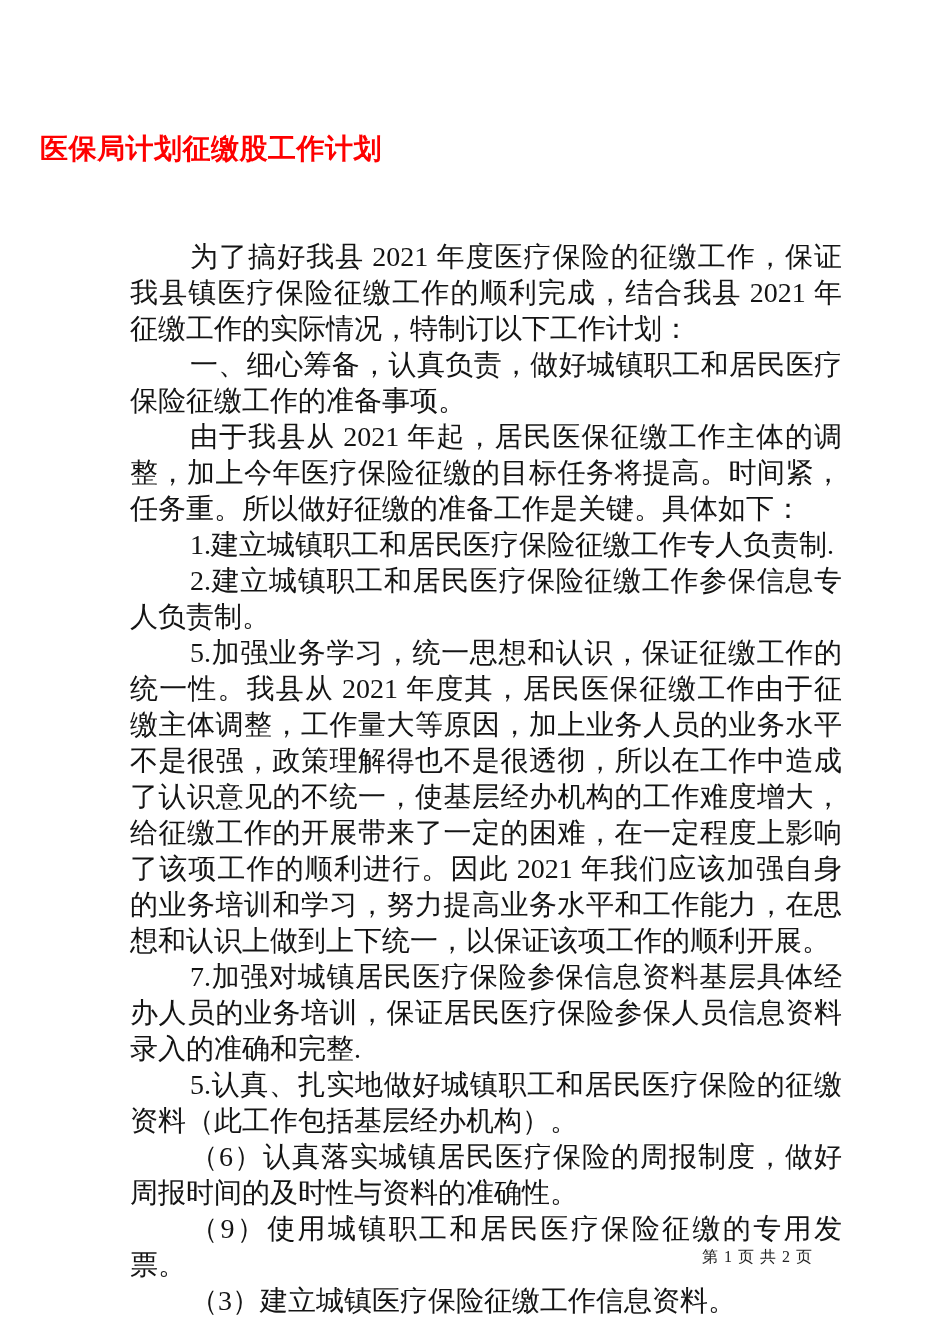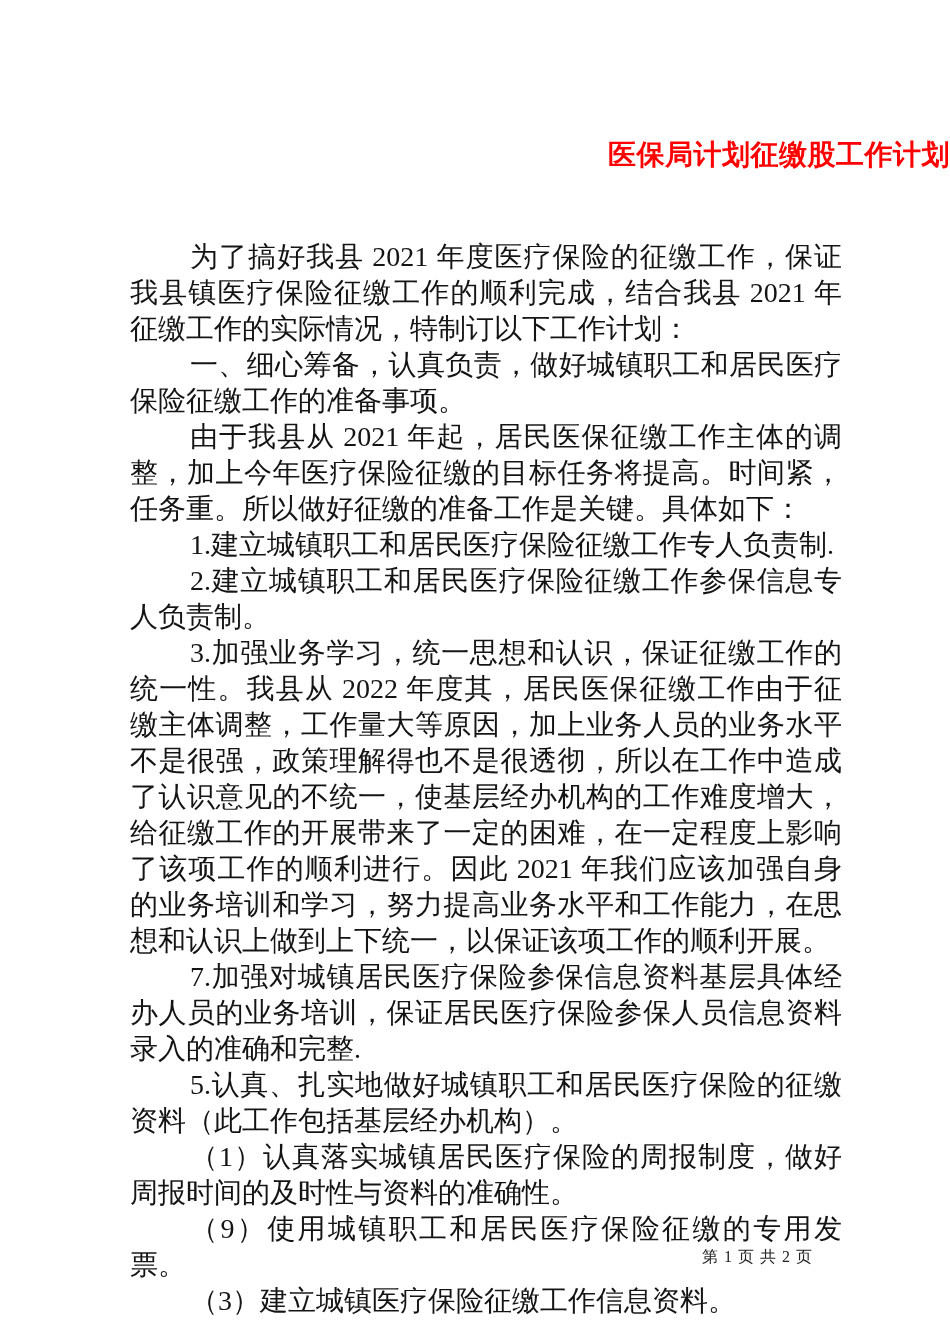--- a/index.html
+++ b/index.html
@@ -11,27 +11,28 @@
     position: relative;
     width: 950px;
     height: 1344px;
     background: #ffffff;
     overflow: hidden;
     font-family: "Liberation Serif", "DejaVu Serif", serif;
     color: #141414;
   }
   .doc-title {
     position: absolute;
-    top: 136px;
+    top: 130px;
     left: 0;
     right: 0;
-    text-align: right;
+    text-align: left;
     font-size: 28px;
     font-weight: 700;
     letter-spacing: 0.5px;
+    padding-left: 40px;
   }
   .doc-content {
     position: absolute;
     top: 239px;
     left: 130px;
     width: 712px;
   }
   .doc-content p {
     margin: 0;
     font-size: 28px;
@@ -56,23 +57,23 @@
 <div class="page" style="background: rgb(255, 255, 255); color: rgb(20, 20, 20);">
 
   <div class="doc-title" style="color: rgb(254, 0, 0);">医保局计划征缴股工作计划</div>
 
   <div class="doc-content">
     <p>为了搞好我县 2021 年度医疗保险的征缴工作，保证我县镇医疗保险征缴工作的顺利完成，结合我县 2021 年征缴工作的实际情况，特制订以下工作计划：</p>
     <p>一、细心筹备，认真负责，做好城镇职工和居民医疗保险征缴工作的准备事项。</p>
     <p>由于我县从 2021 年起，居民医保征缴工作主体的调整，加上今年医疗保险征缴的目标任务将提高。时间紧，任务重。所以做好征缴的准备工作是关键。具体如下：</p>
     <p>1.建立城镇职工和居民医疗保险征缴工作专人负责制.</p>
     <p>2.建立城镇职工和居民医疗保险征缴工作参保信息专人负责制。</p>
-    <p>3.加强业务学习，统一思想和认识，保证征缴工作的统一性。我县从 2022 年度其，居民医保征缴工作由于征缴主体调整，工作量大等原因，加上业务人员的业务水平不是很强，政策理解得也不是很透彻，所以在工作中造成了认识意见的不统一，使基层经办机构的工作难度增大，给征缴工作的开展带来了一定的困难，在一定程度上影响了该项工作的顺利进行。因此 2021 年我们应该加强自身的业务培训和学习，努力提高业务水平和工作能力，在思想和认识上做到上下统一，以保证该项工作的顺利开展。</p>
+    <p>5.加强业务学习，统一思想和认识，保证征缴工作的统一性。我县从 2021 年度其，居民医保征缴工作由于征缴主体调整，工作量大等原因，加上业务人员的业务水平不是很强，政策理解得也不是很透彻，所以在工作中造成了认识意见的不统一，使基层经办机构的工作难度增大，给征缴工作的开展带来了一定的困难，在一定程度上影响了该项工作的顺利进行。因此 2021 年我们应该加强自身的业务培训和学习，努力提高业务水平和工作能力，在思想和认识上做到上下统一，以保证该项工作的顺利开展。</p>
     <p>7.加强对城镇居民医疗保险参保信息资料基层具体经办人员的业务培训，保证居民医疗保险参保人员信息资料录入的准确和完整.</p>
     <p>5.认真、扎实地做好城镇职工和居民医疗保险的征缴资料（此工作包括基层经办机构）。</p>
-    <p>（1）认真落实城镇居民医疗保险的周报制度，做好周报时间的及时性与资料的准确性。</p>
+    <p>（6）认真落实城镇居民医疗保险的周报制度，做好周报时间的及时性与资料的准确性。</p>
     <p>（9）使用城镇职工和居民医疗保险征缴的专用发票。</p>
     <p>（3）建立城镇医疗保险征缴工作信息资料。</p>
   </div>
 
   <div class="doc-footer">第 1 页 共 2 页</div>
 
 </div>
 
 </body></html>

